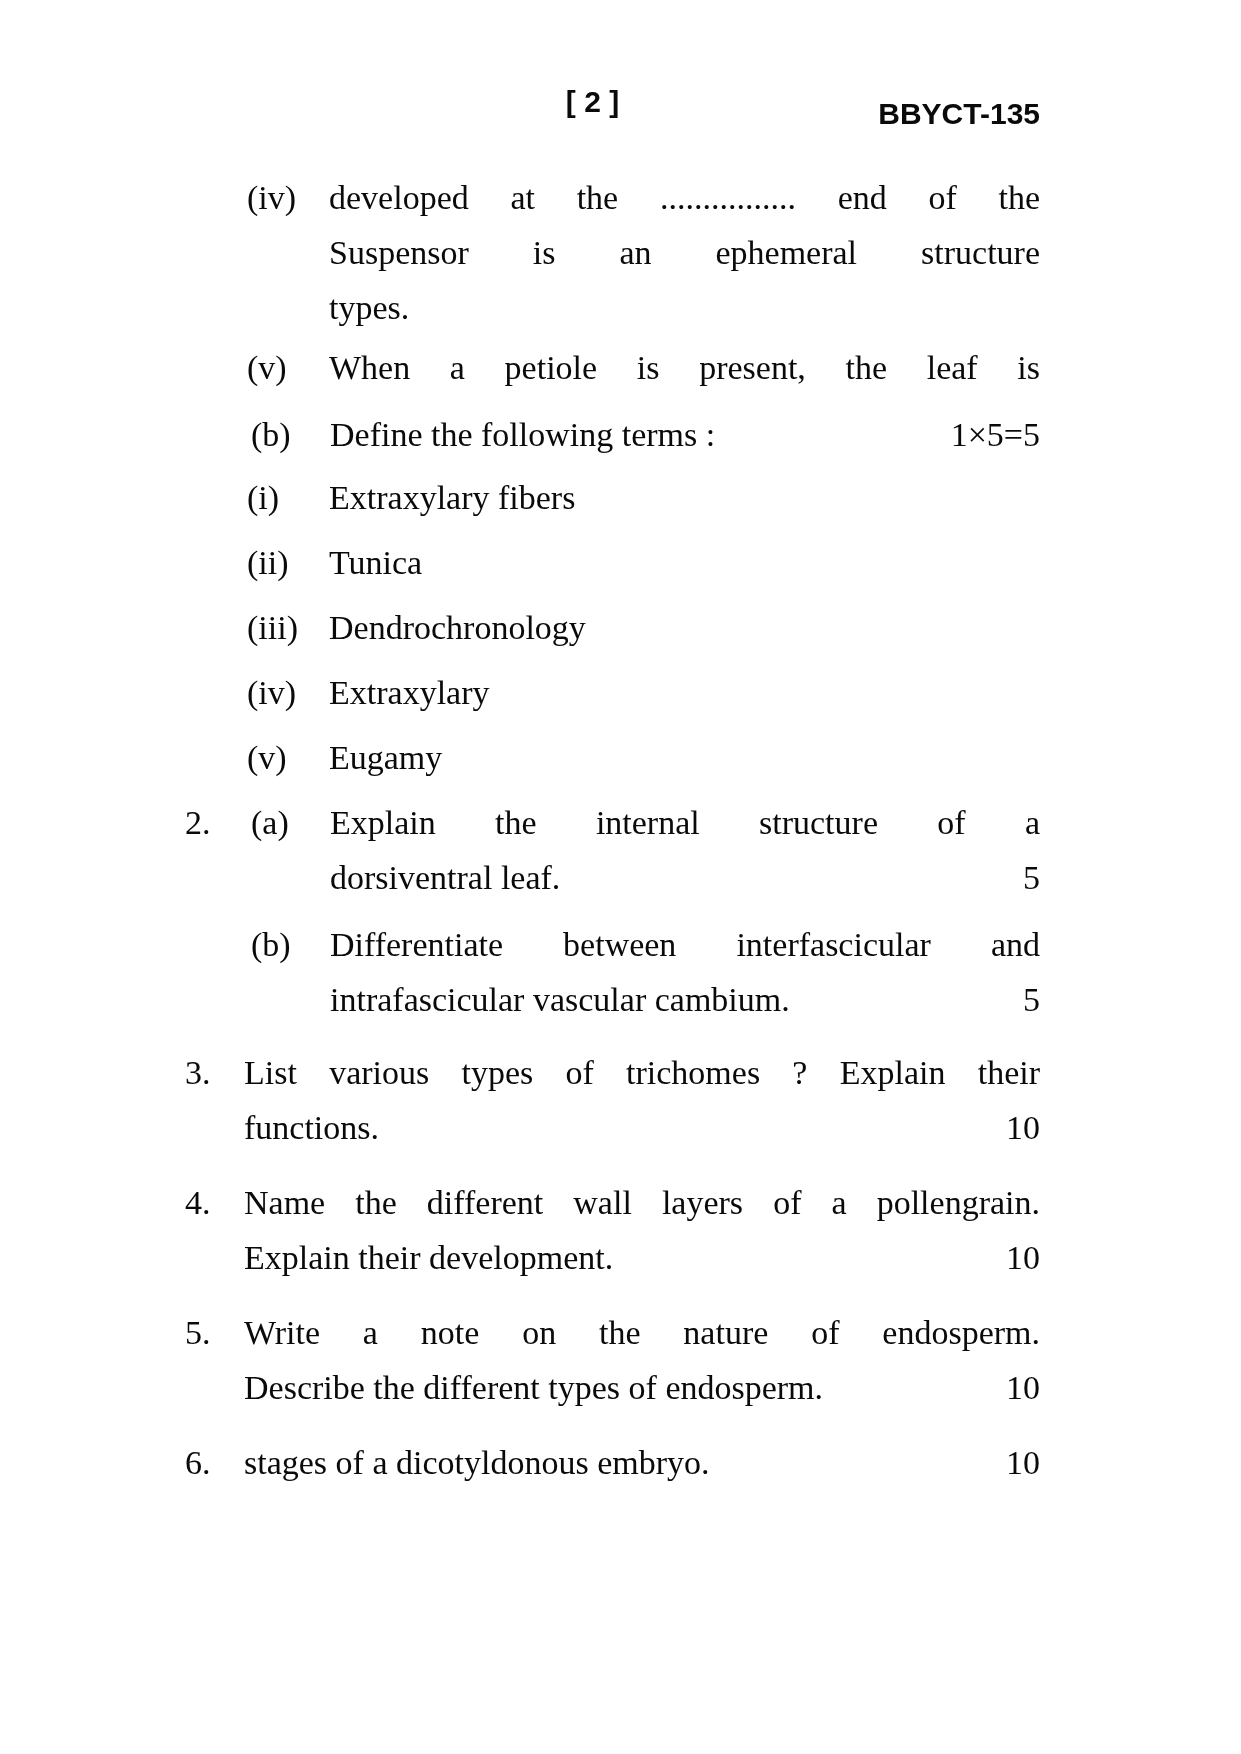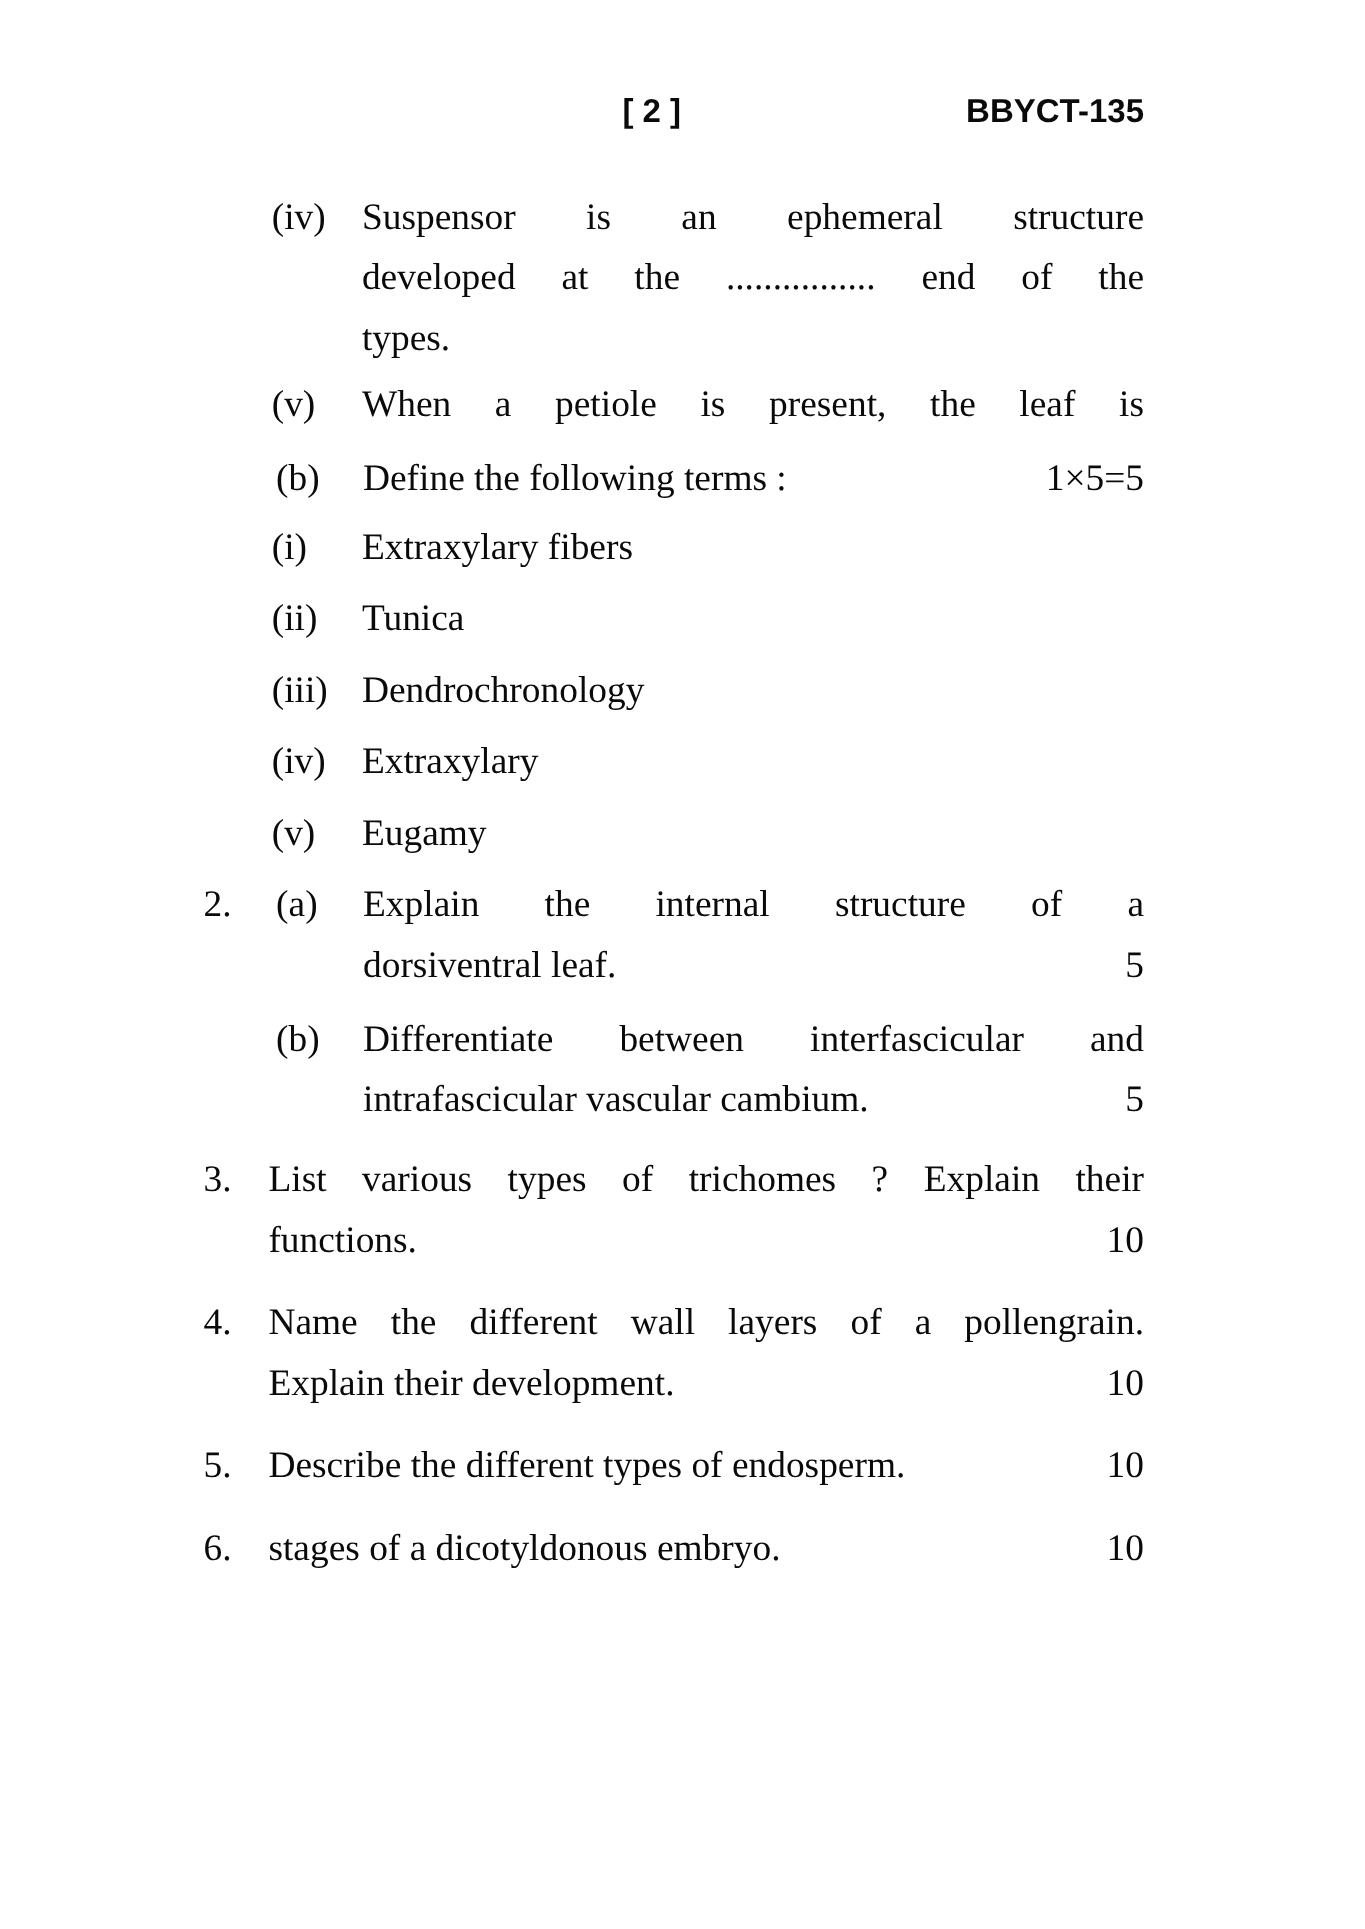--- a/index.html
+++ b/index.html
@@ -14,21 +14,21 @@
     overflow:hidden;
   }
   .content { position:absolute; left:185px; top:85px; width:855px; }
 
   .header {
     position:relative; height:42px; margin-bottom:43px;
     font-family:"Liberation Sans","DejaVu Sans",sans-serif;
     font-weight:bold; font-size:30px;
   }
   .pageno { position:absolute; left:50%; transform:translateX(-50%); margin-left:-20px; top:0; }
-  .papercode { position:absolute; right:0; top:0;text-align:right; }
+  .papercode { position:absolute; right:0; top:12px;text-align:right; }
 
   .line { line-height:55px; }
   .j { text-align:justify; text-align-last:justify; }
   .lastline { display:flex; justify-content:space-between; line-height:55px; }
   .marks { white-space:nowrap; }
 
   
   .row3 { display:flex; }
   .row3 > .lbl { flex:0 0 82px; margin-left:62px; line-height:55px; }
   .row3 > .bod { flex:1; min-width:0; }
@@ -55,22 +55,22 @@
   <div class="content">
 
     <div class="header">
       <span class="pageno">[ 2 ]</span>
       <span class="papercode">BBYCT-135</span>
     </div>
 
     <div class="row3 mb5">
       <span class="lbl">(iv)</span>
       <div class="bod">
+        <div class="line j">developed at the ................ end of the</div>
         <div class="line j">Suspensor is an ephemeral structure</div>
-        <div class="line j">developed at the ................ end of the</div>
         <div class="line">types.</div>
       </div>
     </div>
 
     <div class="row3 mb12">
       <span class="lbl">(v)</span>
       <div class="bod">
         <div class="line j">When a petiole is present, the leaf is</div>
       </div>
     </div>
@@ -163,20 +163,21 @@
         <div class="lastline">
           <span>Explain their development.</span>
           <span class="marks">10</span>
         </div>
       </div>
     </div>
 
     <div class="rowQ mb20">
       <span class="num">5.</span>
       <div class="bod">
+        <div class="line j">Write a note on the nature of endosperm.</div>
         <div class="lastline">
           <span>Describe the different types of endosperm.</span>
           <span class="marks">10</span>
         </div>
       </div>
     </div>
 
     <div class="rowQ">
       <span class="num">6.</span>
       <div class="bod">

